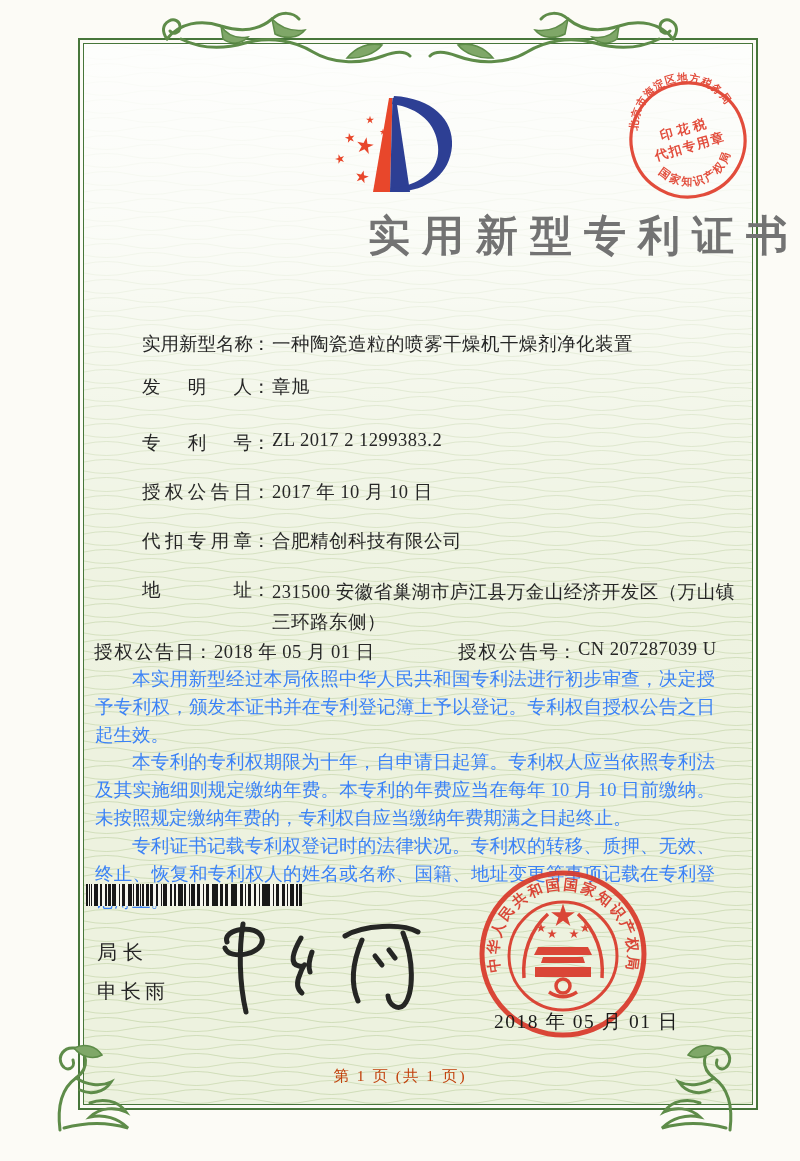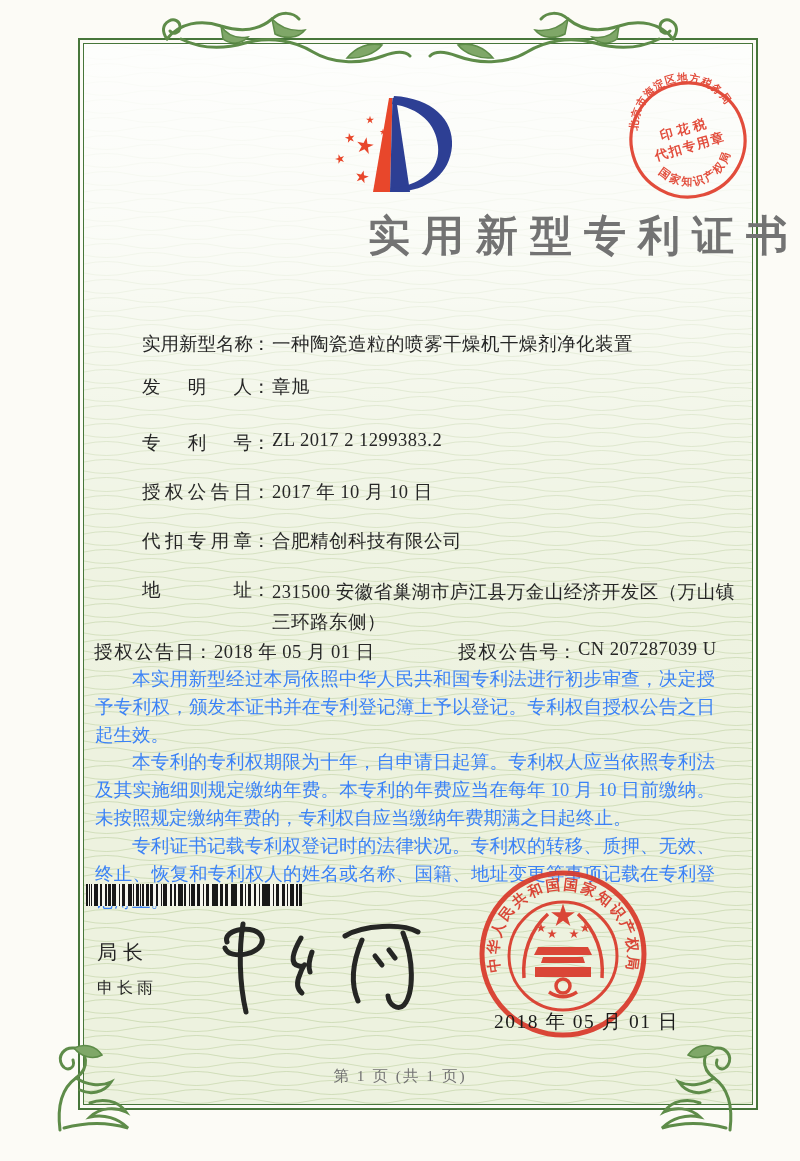--- a/index.html
+++ b/index.html
@@ -34,28 +34,28 @@
   .paras { position:absolute; left:95px; top:666px; width:620px; font-size:18.5px; line-height:27.8px; text-align:justify; color:#3b82f6; }
   .paras p { text-indent:2em; margin:0; }
 
   .barcode { position:absolute; left:86px; top:884px; width:216px; height:22px; background-color:#f6f6ef;
     background-image:
       repeating-linear-gradient(90deg,#181818 0 2px,transparent 2px 5px,#181818 5px 6px,transparent 6px 8px,#181818 8px 11px,transparent 11px 14px),
       repeating-linear-gradient(90deg,transparent 0 3px,#181818 3px 4px,transparent 4px 9px,#181818 9px 12px,transparent 12px 17px);
   }
 
   .signer-title { position:absolute; left:97px; top:939px; font-size:20px; letter-spacing:6px; }
-  .signer-name { position:absolute; left:97px; top:978px; font-size:16px; letter-spacing:4px;text-align:center; }
+  .signer-name { position:absolute; left:97px; top:978px; font-size:20px; letter-spacing:4px;text-align:center; }
   .signature { position:absolute; left:205px; top:908px; width:230px; height:112px; }
 
   .seal { position:absolute; left:462px; top:856px; width:202px; height:202px; opacity:.93; z-index:4; }
   .seal-date { position:absolute; left:494px; top:1008px; font-size:19.5px; letter-spacing:1.5px; color:#1b1b1b; z-index:5; }
   .stamp { position:absolute; left:610px; top:62px; width:156px; height:156px; opacity:.92; z-index:4; }
 
-  .footer { position:absolute; left:0; right:0; top:1066px; text-align:center; font-size:15.5px; letter-spacing:2px; color:#737373; }
+  .footer { position:absolute; left:0; right:0; top:1066px; text-align:center; font-size:15.5px; letter-spacing:2px; color:#c2410c; }
 </style>
 </head>
 <body>
 
 <div class="page">
 
   <div class="frame">
     <div class="frame-inner">
       <svg class="waves" xmlns="http://www.w3.org/2000/svg">
         <defs>

